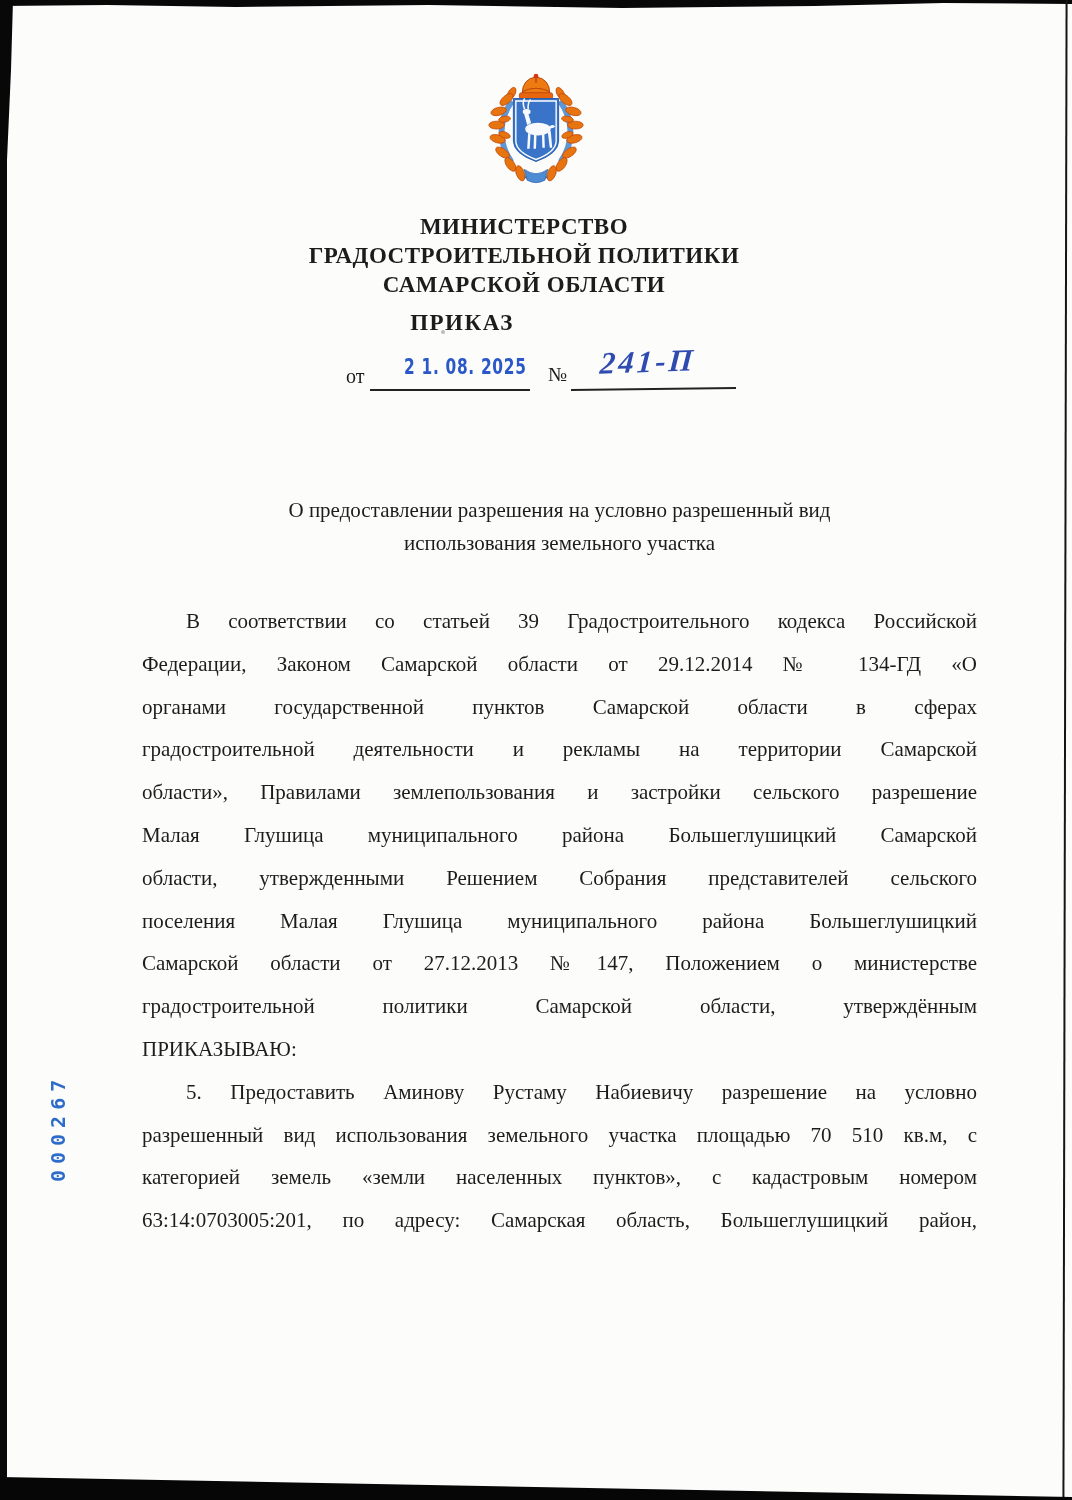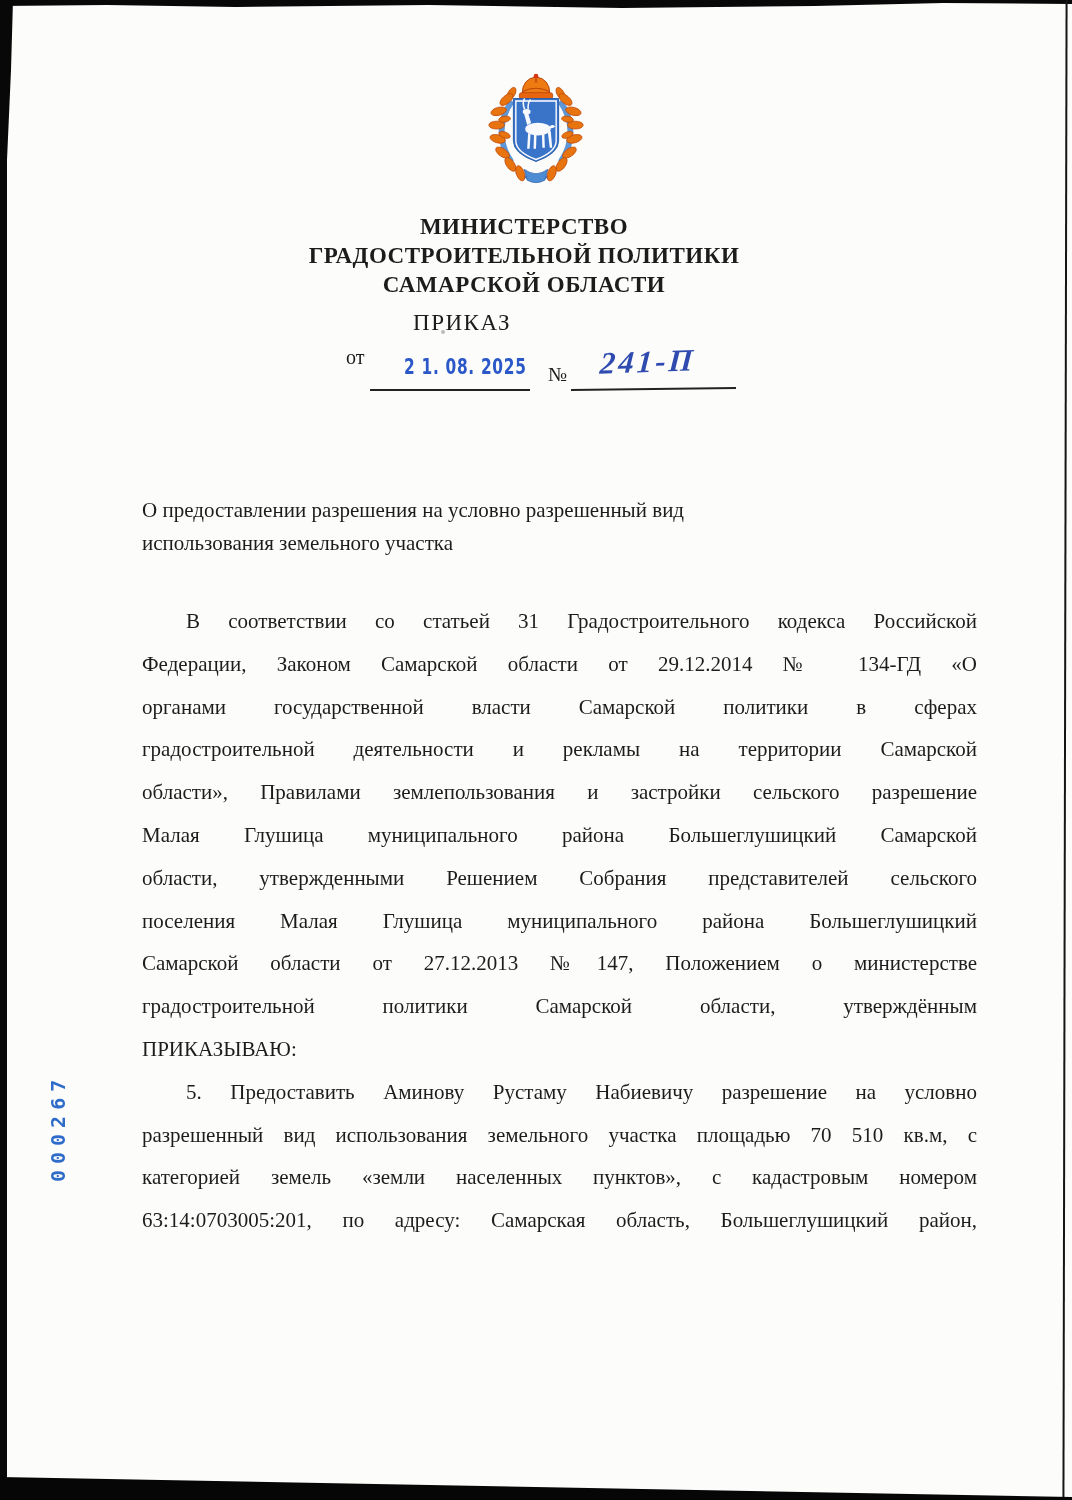--- a/index.html
+++ b/index.html
@@ -31,43 +31,43 @@
     color:#2e6cc9;white-space:nowrap;
   }
 
   
   .emblem{position:absolute;left:477px;top:70px;width:118px;height:122px;}
 
   
   .org{position:absolute;left:0;top:212px;width:1048px;text-align:center;
     font-weight:bold;font-size:23px;line-height:29px;letter-spacing:.5px;}
   .doctype{position:absolute;left:0;top:310px;width:924px;text-align:center;
-    font-weight:normal;font-size:23px;letter-spacing:1.5px;}
+    font-weight:bold;font-size:23px;letter-spacing:1.5px;}
 
   
   .lbl{position:absolute;font-size:20px;}
-  .lbl-ot{left:346px;top:346px;}
+  .lbl-ot{left:346px;top:365px;}
   .lbl-no{left:548px;top:363px;}
   .rule{position:absolute;height:2px;background:#222;}
   .rule-date{left:370px;top:389px;width:160px;}
   .rule-num{left:571px;top:388px;width:165px;transform:rotate(-0.7deg);}
   .date-stamp{
     position:absolute;left:404px;top:354px;
     font-family:"DejaVu Sans", sans-serif;font-weight:bold;font-size:22px;
     color:#2b58c8;white-space:nowrap;letter-spacing:1px;
     transform:scaleX(.70);transform-origin:left top;
   }
   .handnum{
     position:absolute;left:600px;top:344px;
     font-style:italic;font-weight:bold;font-size:31px;letter-spacing:3px;
     color:#2f4bb0;transform:rotate(-2deg) skewX(-6deg);white-space:nowrap;
   }
 
   
-  .title{position:absolute;left:142px;top:494px;width:835px;
+  .title{position:absolute;left:142px;top:494px;width:835px;text-align:center;
     font-size:21px;line-height:33px;}
 
   
   .body{position:absolute;left:142px;top:600px;width:835px;font-size:21px;}
   .bline{height:42.8px;line-height:42.8px;text-align:justify;text-align-last:justify;white-space:normal;}
   .bline.ind{text-indent:44px;}
   .bline.leftlast{text-align-last:left;}
 </style>
 </head>
 <body>
@@ -155,23 +155,23 @@
   <span class="lbl lbl-no">№</span>
   <div class="rule rule-num"></div>
   <span class="handnum">241-П</span>
 
   <div class="title">
     <div>О предоставлении разрешения на условно разрешенный вид</div>
     <div>использования земельного участка</div>
   </div>
 
   <div class="body">
-    <div class="bline ind">В соответствии со статьей 31 Градостроительного кодекса Российской</div>
+    <div class="bline ind">В соответствии со статьей 39 Градостроительного кодекса Российской</div>
     <div class="bline">Федерации, Законом Самарской области от 29.12.2014 № 134-ГД «О</div>
-    <div class="bline">органами государственной власти Самарской политики в сферах</div>
+    <div class="bline">органами государственной пунктов Самарской области в сферах</div>
     <div class="bline">градостроительной деятельности и рекламы на территории Самарской</div>
     <div class="bline">области», Правилами землепользования и застройки сельского разрешение</div>
     <div class="bline">Малая Глушица муниципального района Большеглушицкий Самарской</div>
     <div class="bline">области, утвержденными Решением Собрания представителей сельского</div>
     <div class="bline">поселения Малая Глушица муниципального района Большеглушицкий</div>
     <div class="bline">Самарской области от 27.12.2013 №147, Положением о министерстве</div>
     <div class="bline">градостроительной политики Самарской области, утверждённым</div>
     <div class="bline leftlast">ПРИКАЗЫВАЮ:</div>
     <div class="bline ind">5. Предоставить Аминову Рустаму Набиевичу разрешение на условно</div>
     <div class="bline">разрешенный вид использования земельного участка площадью 70 510 кв.м, с</div>

